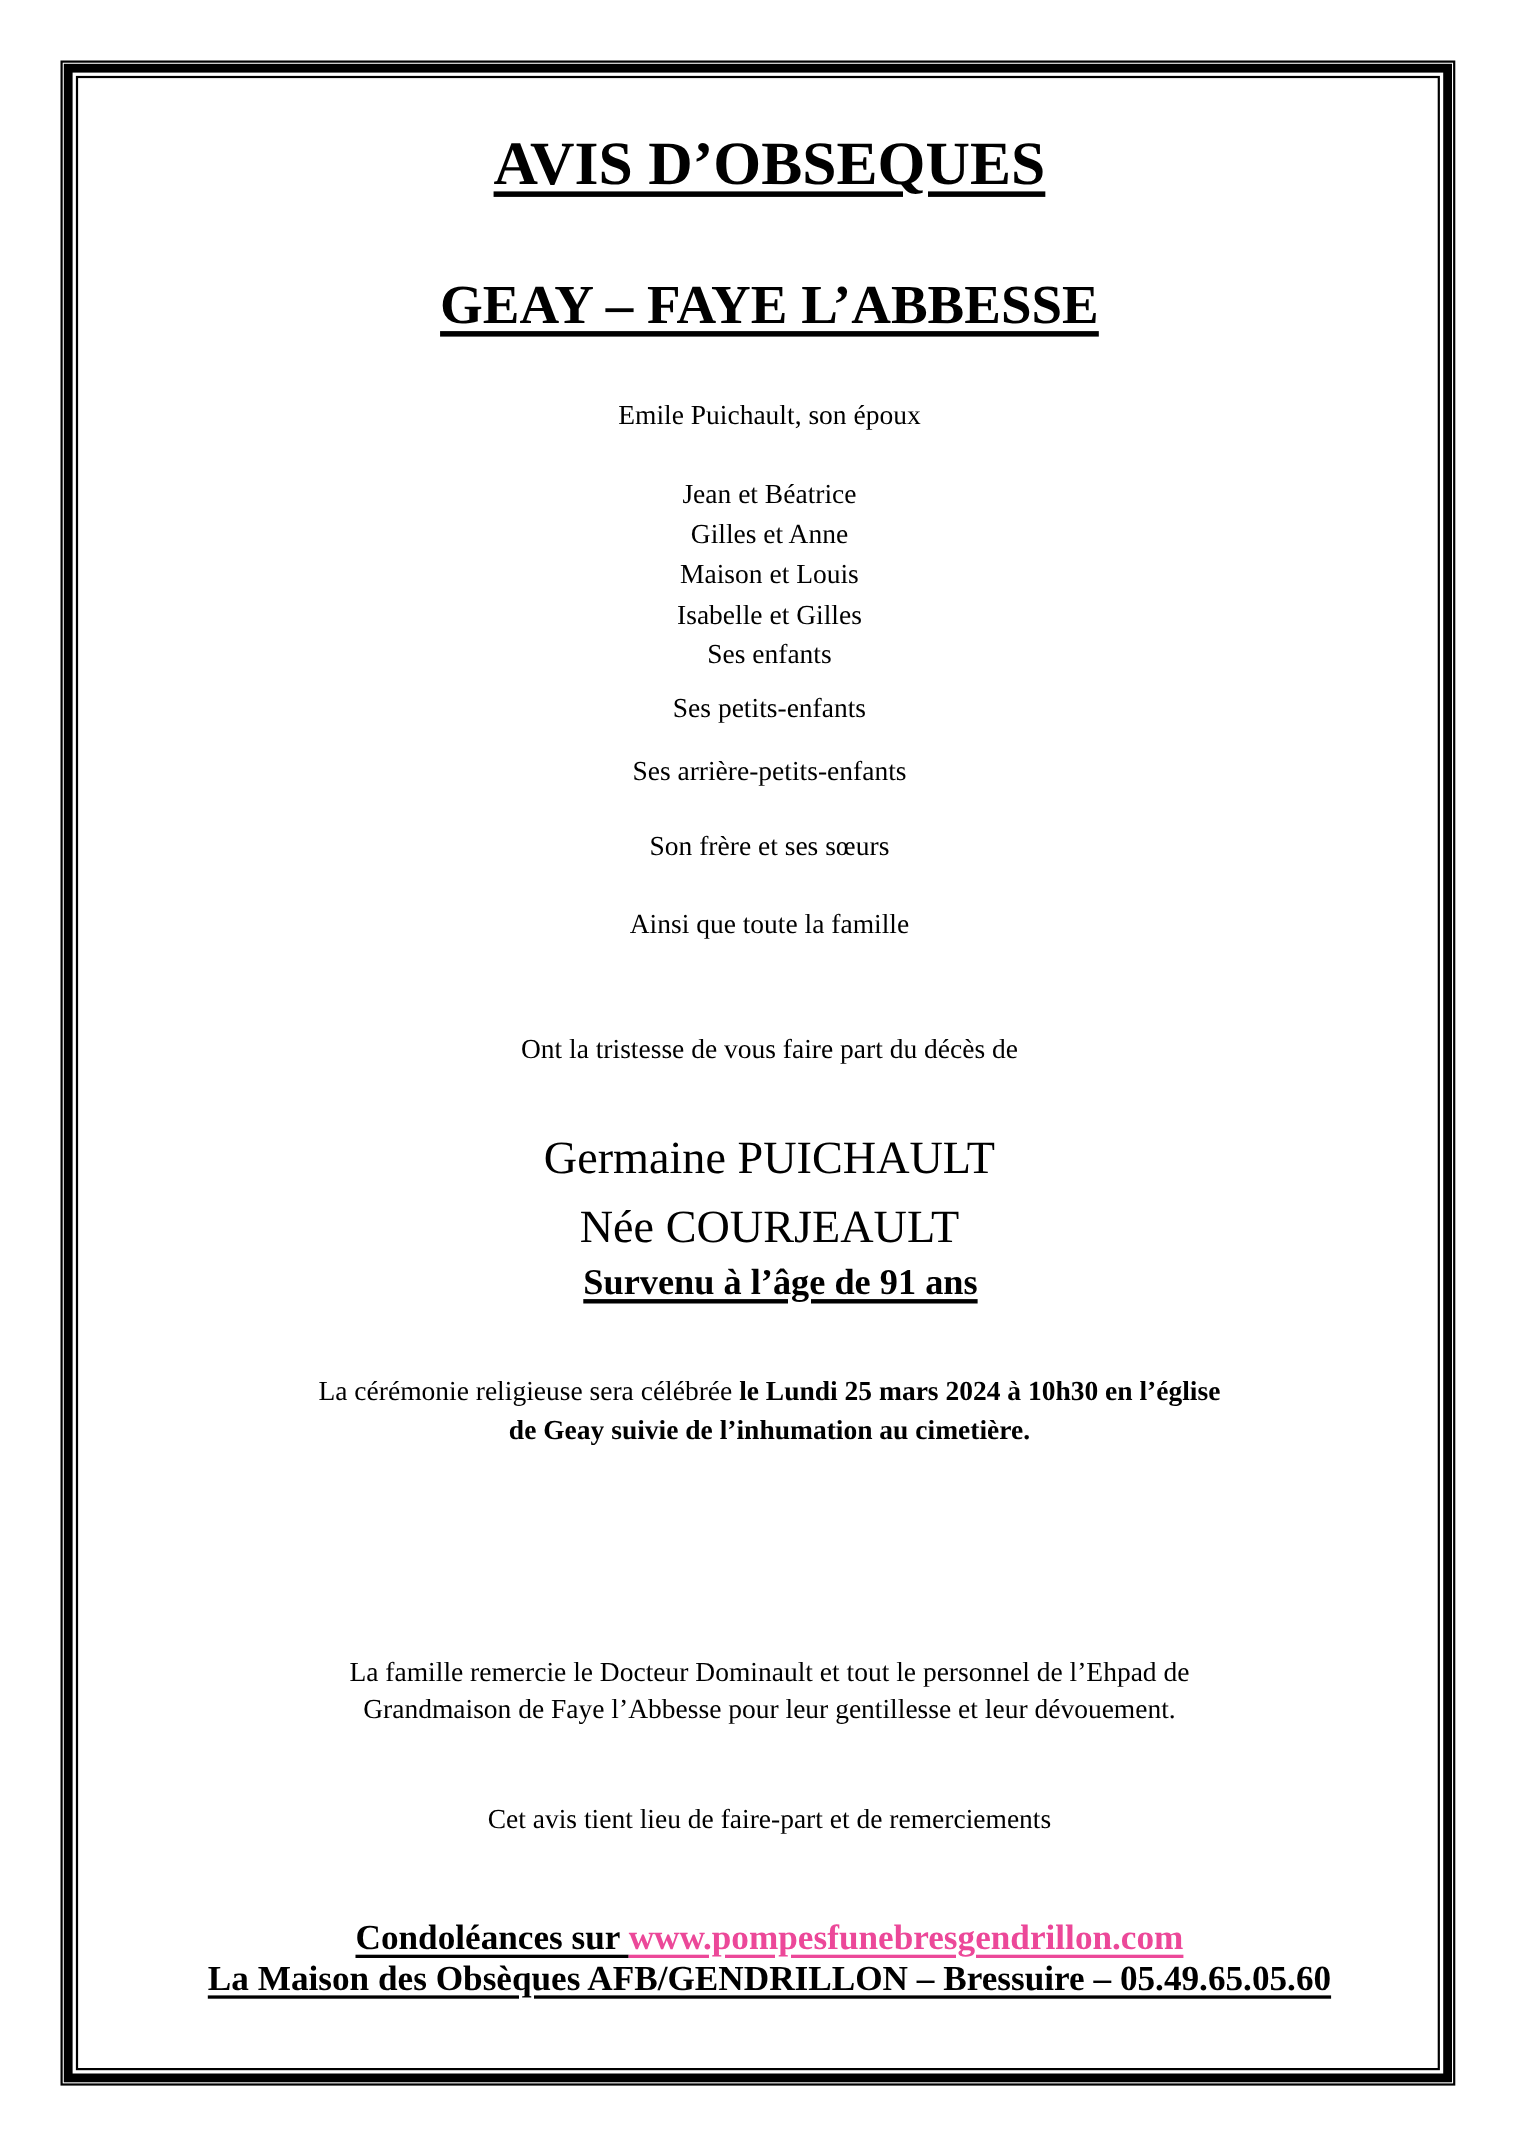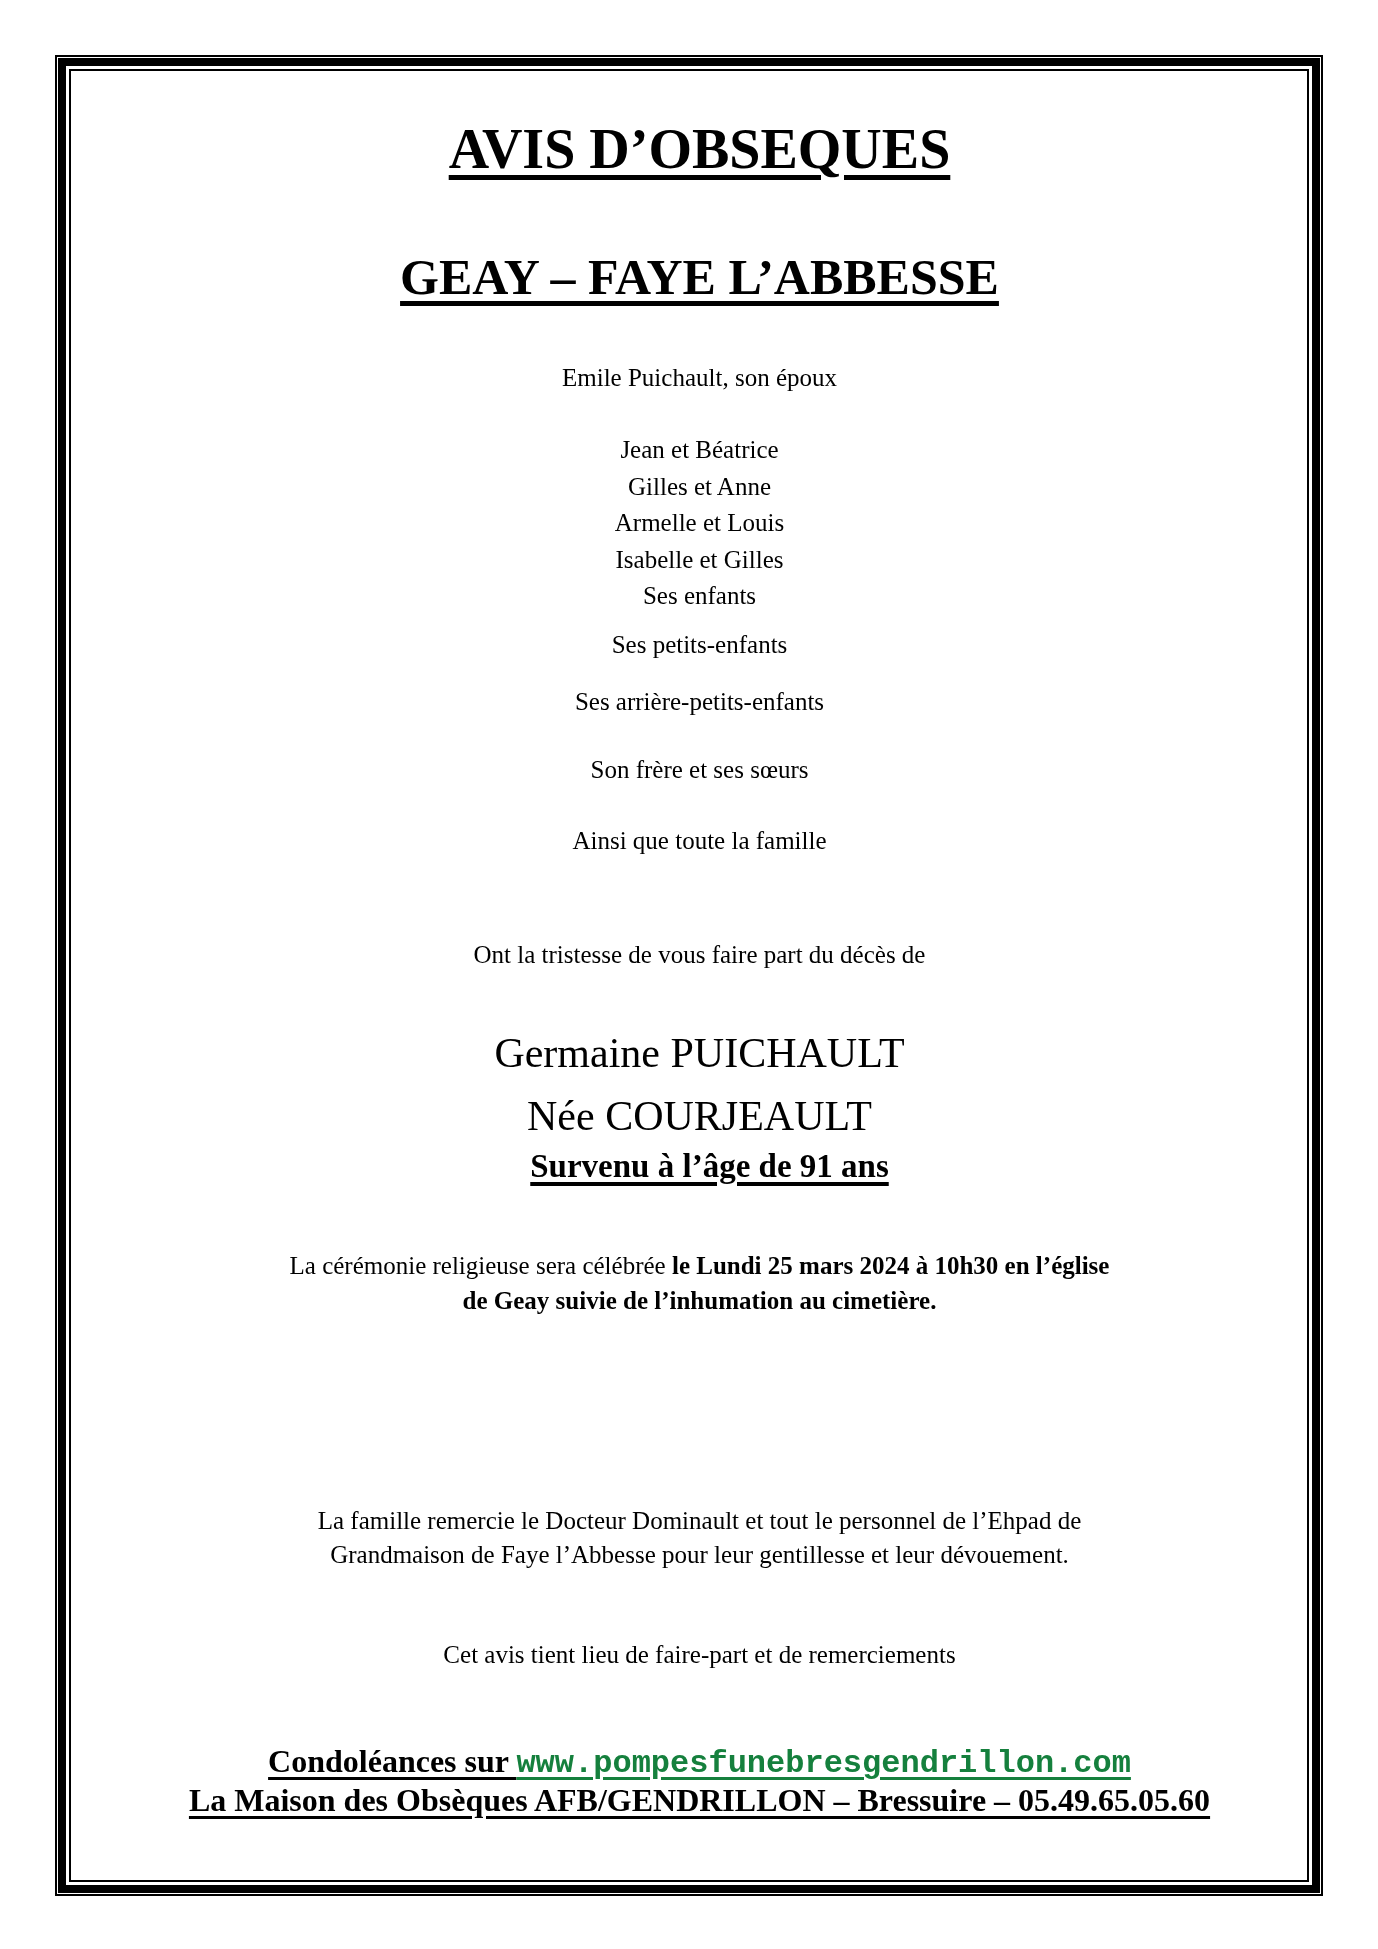--- a/index.html
+++ b/index.html
@@ -92,21 +92,21 @@
 
     <div class="block doc-title" style="top:116px">AVIS D’OBSEQUES</div>
 
     <div class="block doc-subtitle" style="top:247px">GEAY – FAYE L’ABBESSE</div>
 
     <div class="block body-text" style="top:360px">Emile Puichault, son époux</div>
 
     <div class="block body-text lh365" style="top:432px">
       <div>Jean et Béatrice</div>
       <div>Gilles et Anne</div>
-      <div>Armelle et Louis</div>
+      <div>Maison et Louis</div>
       <div>Isabelle et Gilles</div>
       <div>Ses enfants</div>
     </div>
 
     <div class="block body-text" style="top:627px">Ses petits-enfants</div>
 
     <div class="block body-text" style="top:684px">Ses arrière-petits-enfants</div>
 
     <div class="block body-text" style="top:752px">Son frère et ses sœurs</div>
 
@@ -128,18 +128,18 @@
 
 
     <div class="block body-text lh34" style="top:1504px">
       <div>La famille remercie le Docteur Dominault et tout le personnel de l’Ehpad de</div>
       <div>Grandmaison de Faye l’Abbesse pour leur gentillesse et leur dévouement.</div>
     </div>
 
     <div class="block body-text" style="top:1637px">Cet avis tient lieu de faire-part et de remerciements</div>
 
     <div class="block footer-line" style="top:1743px">
-      <div><span class="u-black">Condoléances sur </span><span class="website-link" style="color: #15803d; font-family: Liberation Mono, monospace;">www.pompesfunebresgendrillon.com</span></div>
+      <div><span class="u-black">Condoléances sur </span><span class="website-link" style="color: #ec4899;">www.pompesfunebresgendrillon.com</span></div>
       <div class="u-black">La Maison des Obsèques AFB/GENDRILLON – Bressuire – 05.49.65.05.60</div>
     </div>
 
   </div>
 </div>
 
 </body></html>

